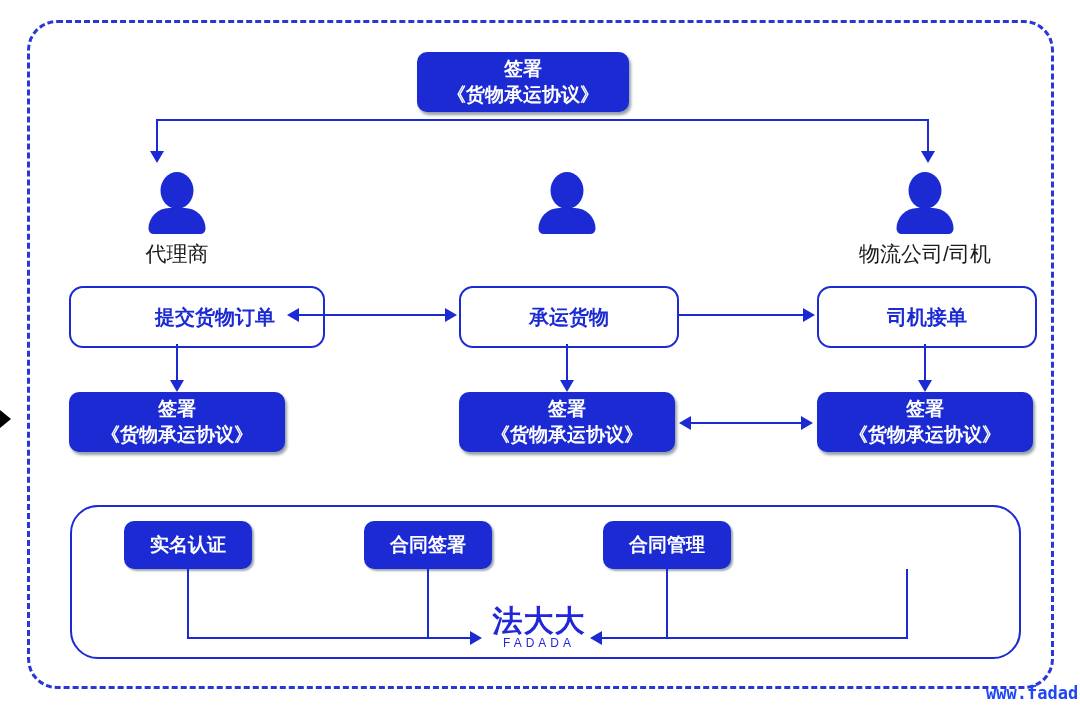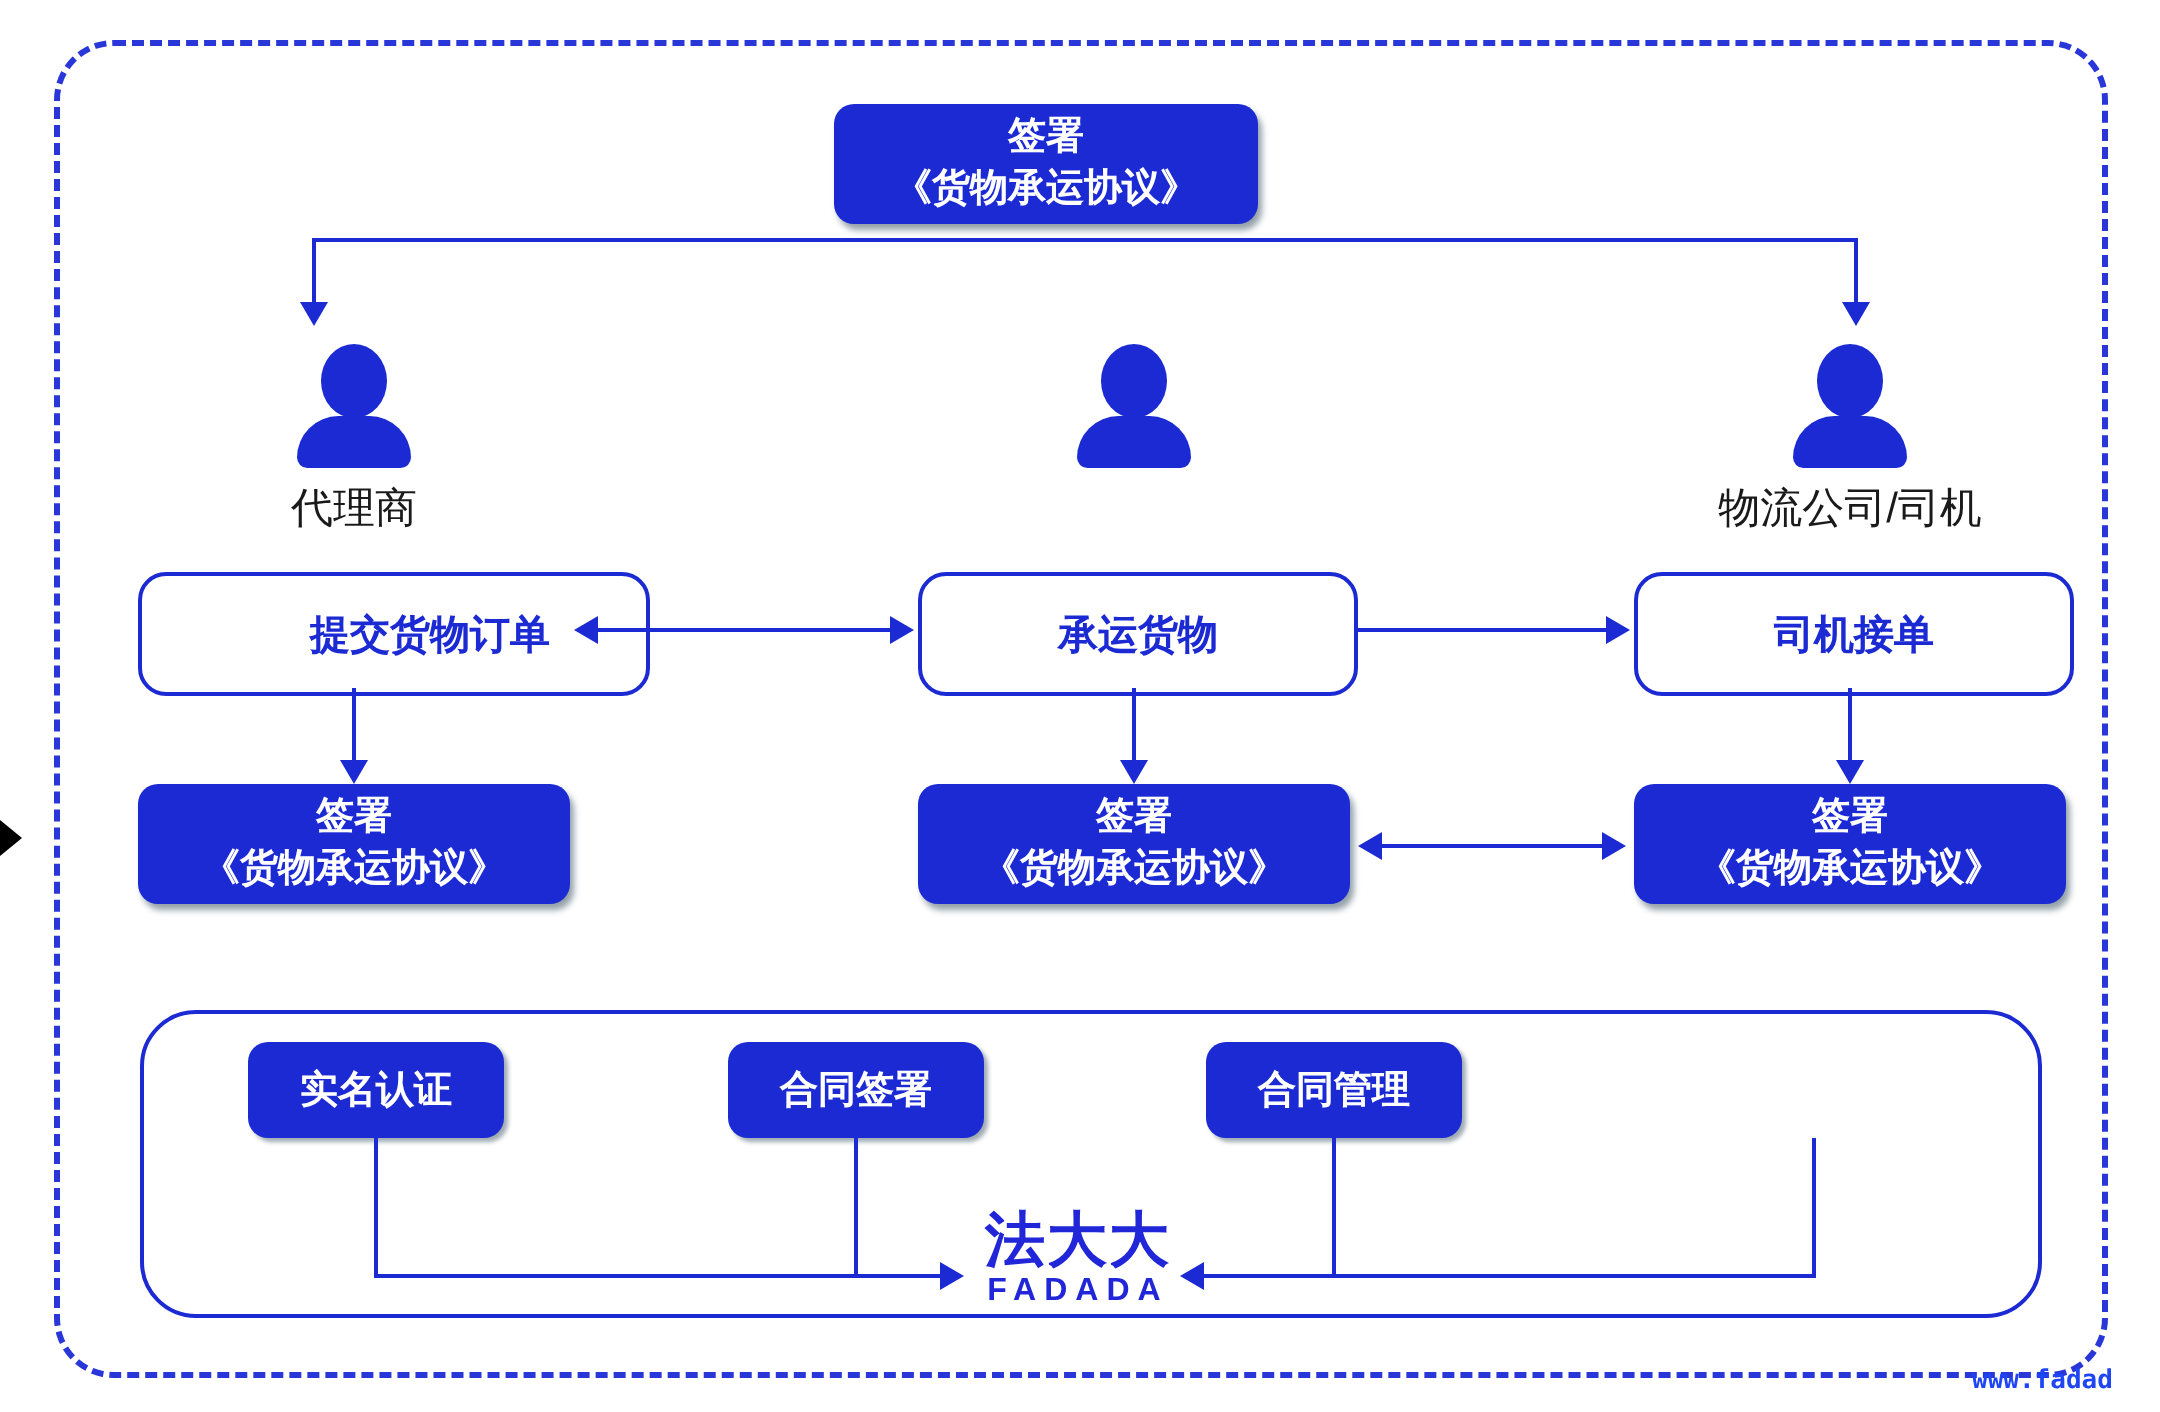--- a/index.html
+++ b/index.html
@@ -41,28 +41,28 @@
     position:absolute;left:70px;top:505px;width:947px;height:150px;
     border:2px solid var(--blue);border-radius:28px;overflow:hidden;background:#fff;
   }
   .feature{
     position:absolute;top:14px;width:128px;height:48px;background:var(--blue);color:#fff;
     font-weight:bold;font-size:19px;border-radius:10px;display:flex;align-items:center;justify-content:center;
     box-shadow:2px 2px 2px rgba(15,45,65,.4);
   }
   .logo{position:absolute;left:387px;top:97px;width:160px;text-align:center;color:#2127d8;}
   .logo .cn{font-size:30px;font-weight:900;letter-spacing:1px;line-height:1.1;}
-  .logo .en{font-size:16px;font-weight:700;letter-spacing:4px;line-height:1.1;}
+  .logo .en{font-size:12px;font-weight:400;letter-spacing:4px;line-height:1.1;}
   .cursor-wedge{
     position:absolute;left:0;top:410px;width:0;height:0;
     border-top:9px solid transparent;border-bottom:9px solid transparent;border-left:11px solid #000;
   }
   .url{
     position:absolute;left:986px;top:683px;width:94px;overflow:hidden;white-space:nowrap;
-    color:var(--url-blue);font-family:"DejaVu Sans Mono",monospace;font-size:13px;font-weight:bold;
+    color:var(--url-blue);font-family:"DejaVu Sans Mono",monospace;font-size:17px;font-weight:bold;
   }
 </style>
 </head>
 <body>
 
 <div class="canvas">
 
   <div class="dashed-frame"></div>
 
   <div class="box-blue" style="left:417px;top:52px;width:212px;height:60px;">

